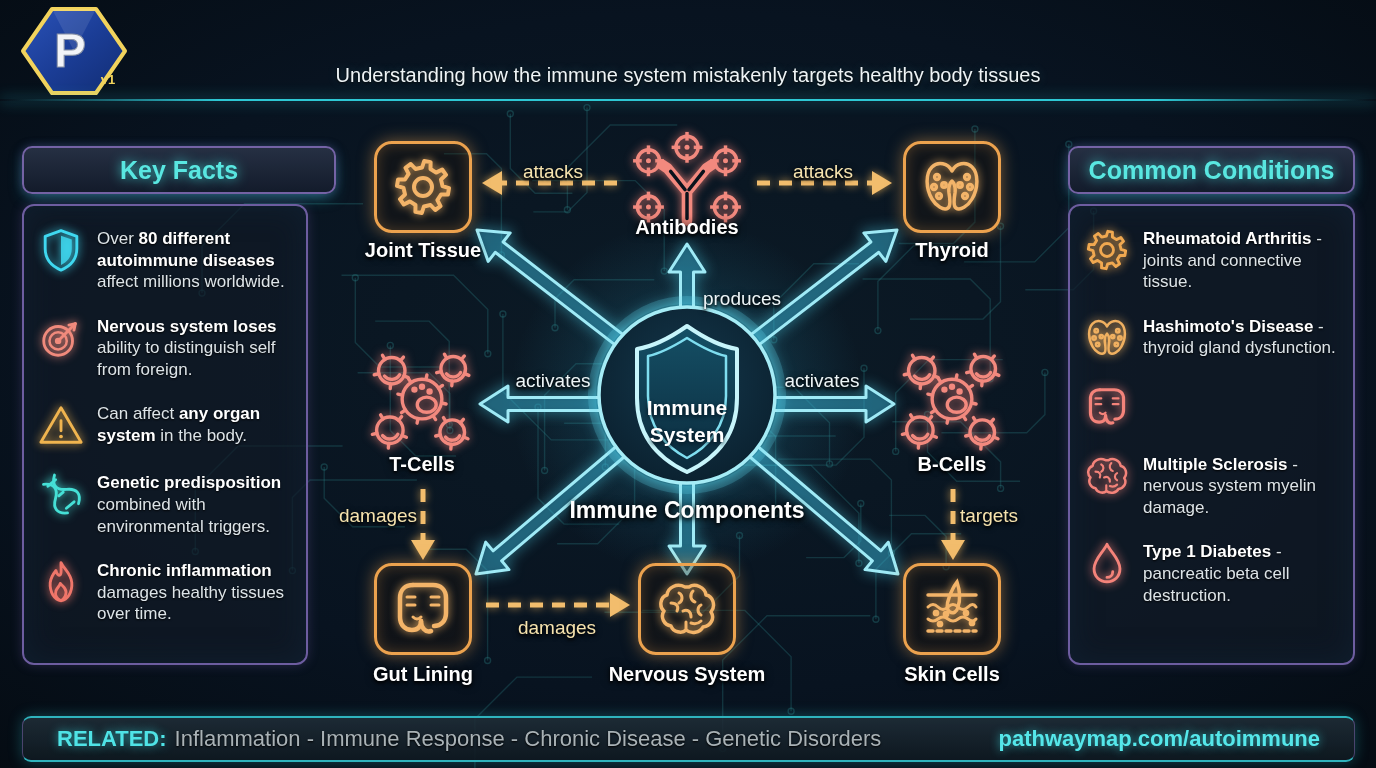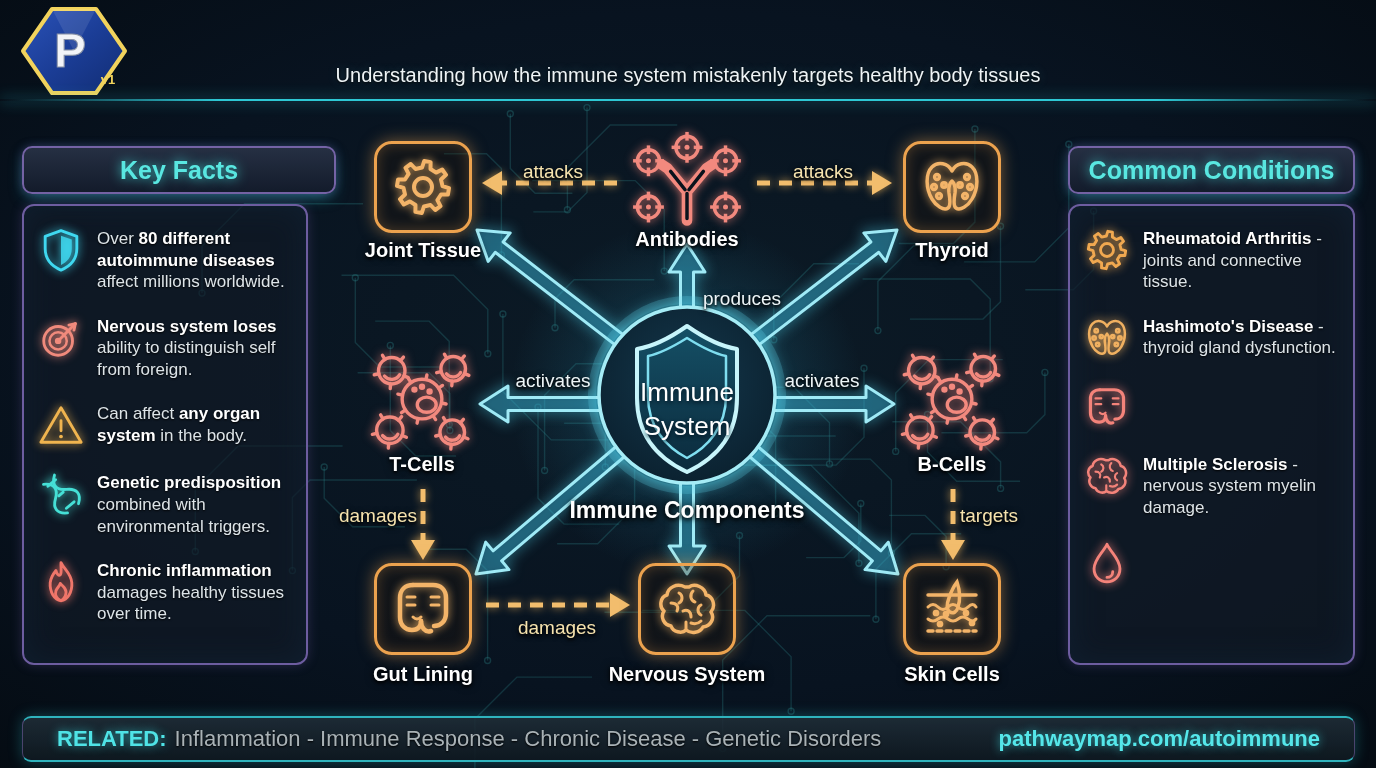--- a/index.html
+++ b/index.html
@@ -56,22 +56,22 @@
     display:flex;align-items:center;justify-content:center;color:#f3b469;}
   .node-box svg{width:64px;height:64px;filter:drop-shadow(0 0 4px rgba(244,180,100,.9));}
   .node-plain{position:absolute;z-index:3;display:flex;align-items:center;justify-content:center;color:#f2897e;}
   .node-plain svg{width:100%;height:100%;filter:drop-shadow(0 0 5px rgba(242,130,120,.8));}
   .node-label{position:absolute;z-index:4;transform:translateX(-50%);font-size:20px;font-weight:700;color:#fff;
     text-shadow:0 2px 3px #000,0 0 8px rgba(0,0,0,.85);white-space:nowrap;}
   .edge-label{position:absolute;z-index:4;transform:translate(-50%,-50%);font-size:19px;
     text-shadow:0 2px 3px #000,0 1px 6px rgba(0,0,0,.8);white-space:nowrap;}
   .edge-yellow{color:#f6e3ae;}
   .edge-white{color:#edf5f7;}
-  .immune-label{position:absolute;z-index:4;left:687px;top:410px;transform:translate(-50%,-50%);width:100px;
-    text-align:center;font-size:26px;font-weight:400;color:#fff;line-height:1.3;
+  .immune-label{position:absolute;z-index:4;left:687px;top:421px;transform:translate(-50%,-50%);width:100px;
+    text-align:center;font-size:21px;font-weight:700;color:#fff;line-height:1.3;
     text-shadow:0 2px 4px rgba(0,15,25,.95);}
   .components-label{position:absolute;z-index:4;left:687px;top:510px;transform:translate(-50%,-50%);
     font-size:23px;font-weight:700;color:#fff;text-shadow:0 2px 4px #000,0 0 10px rgba(0,0,0,.8);}
   
   #footer{position:absolute;z-index:5;left:22px;top:716px;width:1333px;height:46px;border-radius:9px;
     box-sizing:border-box;border:1px solid rgba(120,100,170,.55);
     border-top:2px solid #2fb3bd;border-bottom:2px solid #2fb3bd;
     background:linear-gradient(180deg, rgba(32,46,56,.88), rgba(15,25,33,.92));
     box-shadow:0 0 14px rgba(47,179,189,.35);
     display:flex;align-items:center;justify-content:space-between;padding:0 34px;}
@@ -305,20 +305,21 @@
         </span>
         <div class="fact-text"><b>Multiple Sclerosis</b><span> - nervous system myelin damage.</span></div>
       </div>
       <div class="fact">
         <span class="fact-icon" style="color: rgb(244, 131, 122);">
           <svg viewBox="0 0 64 64" fill="none" stroke="currentColor" stroke-width="4" stroke-linejoin="round">
             <path d="M32 6 C38 18 50 27 50 40 C50 51 42 58 32 58 C22 58 14 51 14 40 C14 27 26 18 32 6 Z"></path>
             <path d="M40 44 C40 49 36 52 32 52" stroke-linecap="round"></path>
           </svg>
         </span>
+        <div class="fact-text"><b>Type 1 Diabetes</b><span> - pancreatic beta cell destruction.</span></div>
       </div>
     </div>
 
   <svg id="diagram-svg" width="1376" height="768">
       <defs>
         <radialGradient id="ccg" cx="50%" cy="42%" r="65%">
           <stop offset="0" stop-color="#14384c"></stop>
           <stop offset="1" stop-color="#0a1f2d"></stop>
         </radialGradient>
         <linearGradient id="shg" x1="0" y1="0" x2="0" y2="1">
@@ -396,21 +397,21 @@
             <line x1="93.0" y1="80.0" x2="84.0" y2="80.0"></line>
             <line x1="100.0" y1="73.0" x2="100.0" y2="64.0"></line>
             <circle cx="100" cy="80" r="2.6" fill="currentColor" stroke="none"></circle>
             <g stroke-linecap="round">
               <path d="M60 64 V94 M60 64 L40 40 M60 64 L80 40 M40 40 l-6 -4 M80 40 l6 -4" stroke-width="11"></path>
               <path d="M60 66 V92 M58 62 L43 43 M62 62 L77 43" stroke="#0a131c" stroke-width="3.6"></path>
             </g>
           </svg>
         </span>
       </div>
-      <div class="node-label" style="left: 687px; top: 228px; text-align: center;">Antibodies</div>
+      <div class="node-label" style="left: 687px; top: 216px; text-align: center;">Antibodies</div>
       <div class="node-box" style="left: 903px; top: 141px; width: 98px; height: 92px;">
         <span style="display: flex; width: 100%; height: 100%; align-items: center; justify-content: center;">
           <svg viewBox="0 0 64 64" fill="none" stroke="currentColor" stroke-width="3.5" stroke-linejoin="round">
             <path d="M32 16 C28 8 18 6 12 12 C5 19 6 34 12 44 C16 51 24 56 28 53 C31 51 30 44 29 38 C28.4 33 30 28 32 26 C34 28 35.6 33 35 38 C34 44 33 51 36 53 C40 56 48 51 52 44 C58 34 59 19 52 12 C46 6 36 8 32 16 Z"></path>
             <circle cx="17" cy="22" r="2.4"></circle>
             <circle cx="14" cy="32" r="2.4"></circle>
             <circle cx="19" cy="41" r="2.4"></circle>
             <circle cx="24" cy="30" r="2.2"></circle>
             <circle cx="47" cy="22" r="2.4"></circle>
             <circle cx="50" cy="32" r="2.4"></circle>

